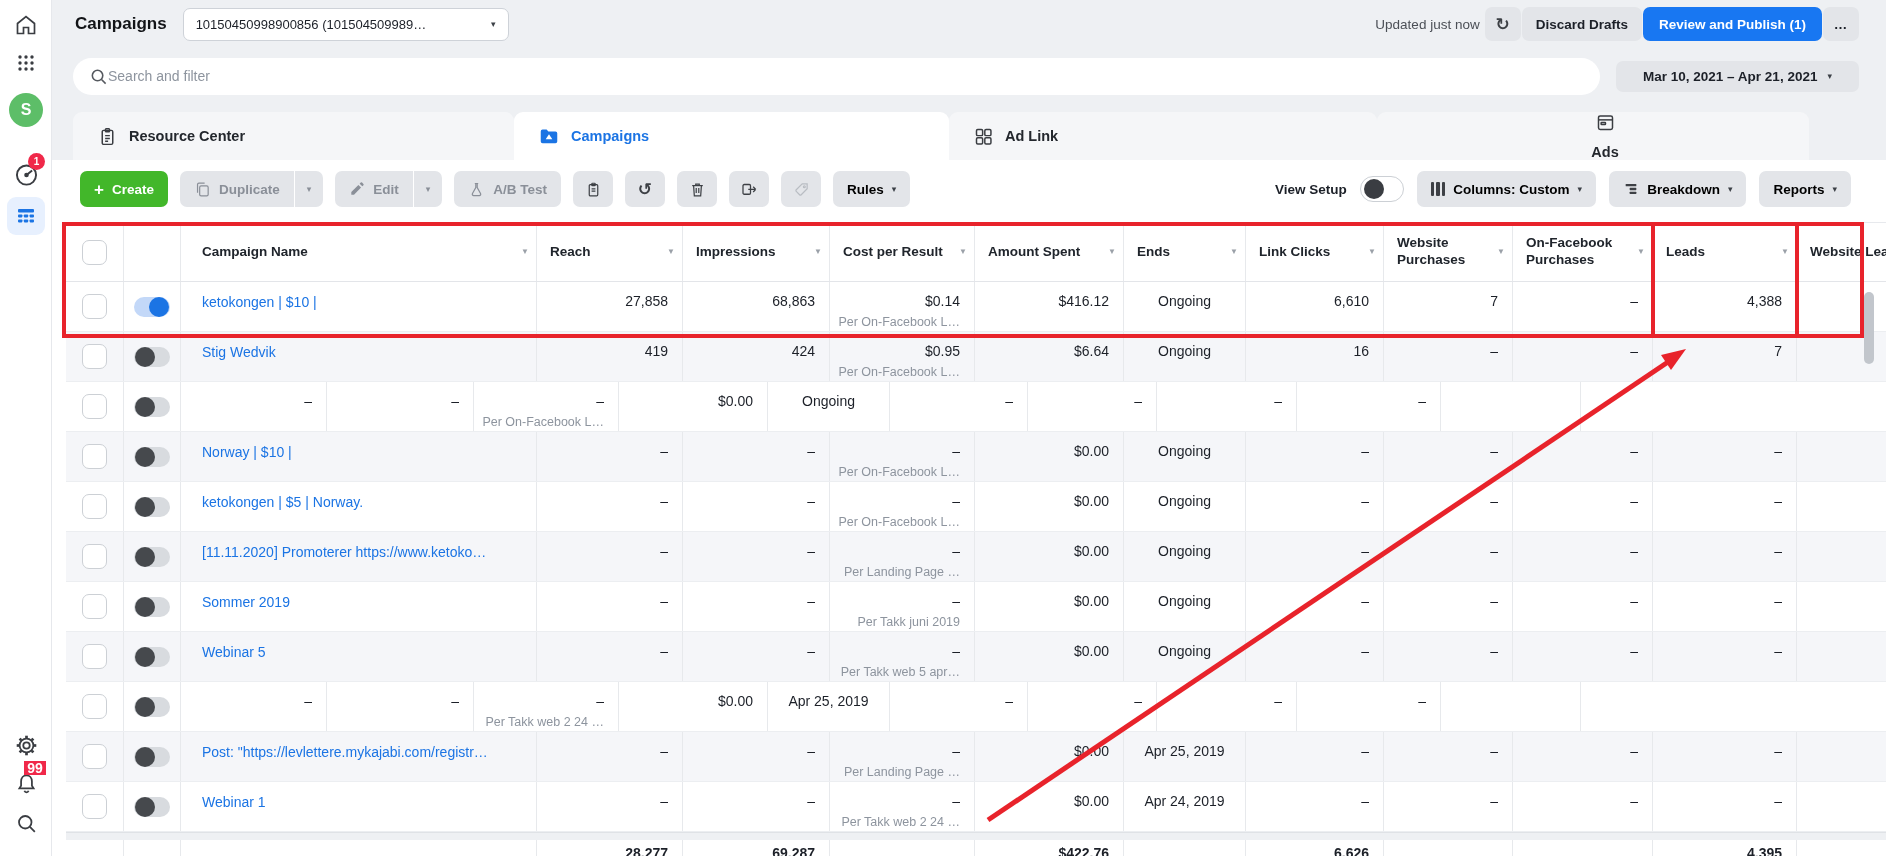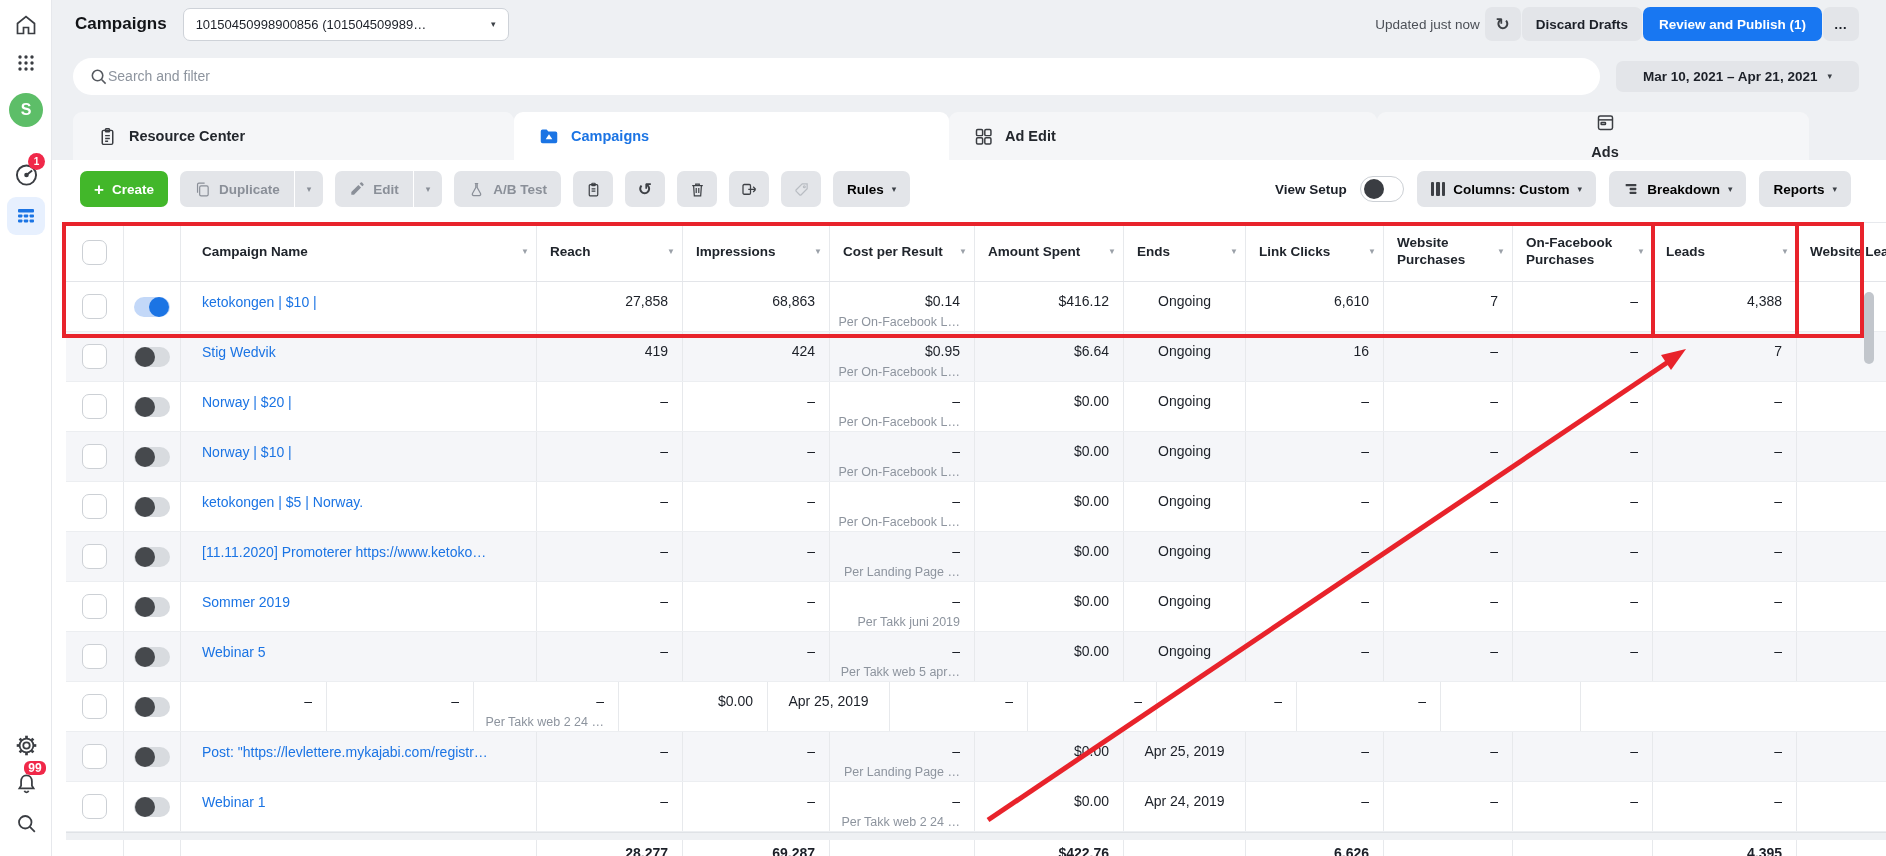--- a/index.html
+++ b/index.html
@@ -158,21 +158,21 @@
           <path d="M18.6 5.4 L17 7"></path>
           <path d="M7 17 L5.4 18.6"></path>
         </g>
     </svg>
   </div>
   <div class="rail-item" style="top:770px;height:26px;">
     <svg width="25" height="25" viewBox="0 0 24 24">
         <path d="M12 4.2 C8.9 4.2 6.8 6.6 6.8 10 V14.2 L5.2 16.7 H18.8 L17.2 14.2 V10 C17.2 6.6 15.1 4.2 12 4.2 Z"></path>
         <path d="M10 19 a2.1 2.1 0 0 0 4 0"></path>
       </svg>
-    <div class="badge" style="width:22px;height:14px;font-size:12px;border-radius:6px;left:24px;top:-9px;">99</div>
+    <div class="badge" style="width:22px;height:14px;font-size:14px;border-radius:0;left:24px;top:-9px;">99</div>
   </div>
   <div class="rail-item" style="top:810px;height:26px;">
     <svg width="25" height="25" viewBox="0 0 24 24">
         <circle cx="10.8" cy="10.8" r="6"></circle>
         <path d="M15.3 15.3 L20 20"></path>
       </svg>
   </div>
 </div>
 
 <div class="topbar">
@@ -224,21 +224,21 @@
     </svg>
     <span>Campaigns</span>
   </div>
   <div class="tab t-as">
     <svg width="21" height="21" viewBox="0 0 24 24">
         <rect x="4" y="4" width="7" height="7" rx="1.4"></rect>
         <rect x="13.5" y="4" width="7" height="7" rx="1.4"></rect>
         <rect x="4" y="13.5" width="7" height="7" rx="1.4"></rect>
         <rect x="13.5" y="13.5" width="7" height="7" rx="1.4"></rect>
       </svg>
-    <span>Ad Edit</span>
+    <span>Ad Link</span>
   </div>
   <div class="tab t-ads">
     <svg width="21" height="21" viewBox="0 0 24 24">
         <rect x="4" y="4.5" width="16" height="15.5" rx="2"></rect>
         <path d="M4 9 H20"></path>
         <rect x="7" y="12" width="5" height="2.4" rx="0.6"></rect>
       </svg>
     <span>Ads</span>
   </div>
 </div>
@@ -441,21 +441,20 @@
         </div>
         <div class="drow">
           <div class="cell c-sel cent">
             <div class="ck"></div>
           </div>
           <div class="cell c-toggle cent">
             <div class="toggle-sm off">
               <div class="knob"></div>
             </div>
           </div>
-          <div class="cell c-name name-cell"><a href="#">Norway | $20 |</a></div>
           <div class="cell c-reach num-cell"><span>–</span></div>
           <div class="cell c-imp num-cell"><span>–</span></div>
           <div class="cell c-cpr num-cell"><span>–</span><div class="sub">Per On-Facebook L…</div></div>
           <div class="cell c-spent num-cell"><span>$0.00</span></div>
           <div class="cell c-ends ends-cell"><span>Ongoing</span></div>
           <div class="cell c-lc num-cell"><span>–</span></div>
           <div class="cell c-wp num-cell"><span>–</span></div>
           <div class="cell c-fbp num-cell"><span>–</span></div>
           <div class="cell c-leads num-cell"><span>–</span></div>
           <div class="cell c-wl num-cell"><span></span></div>

